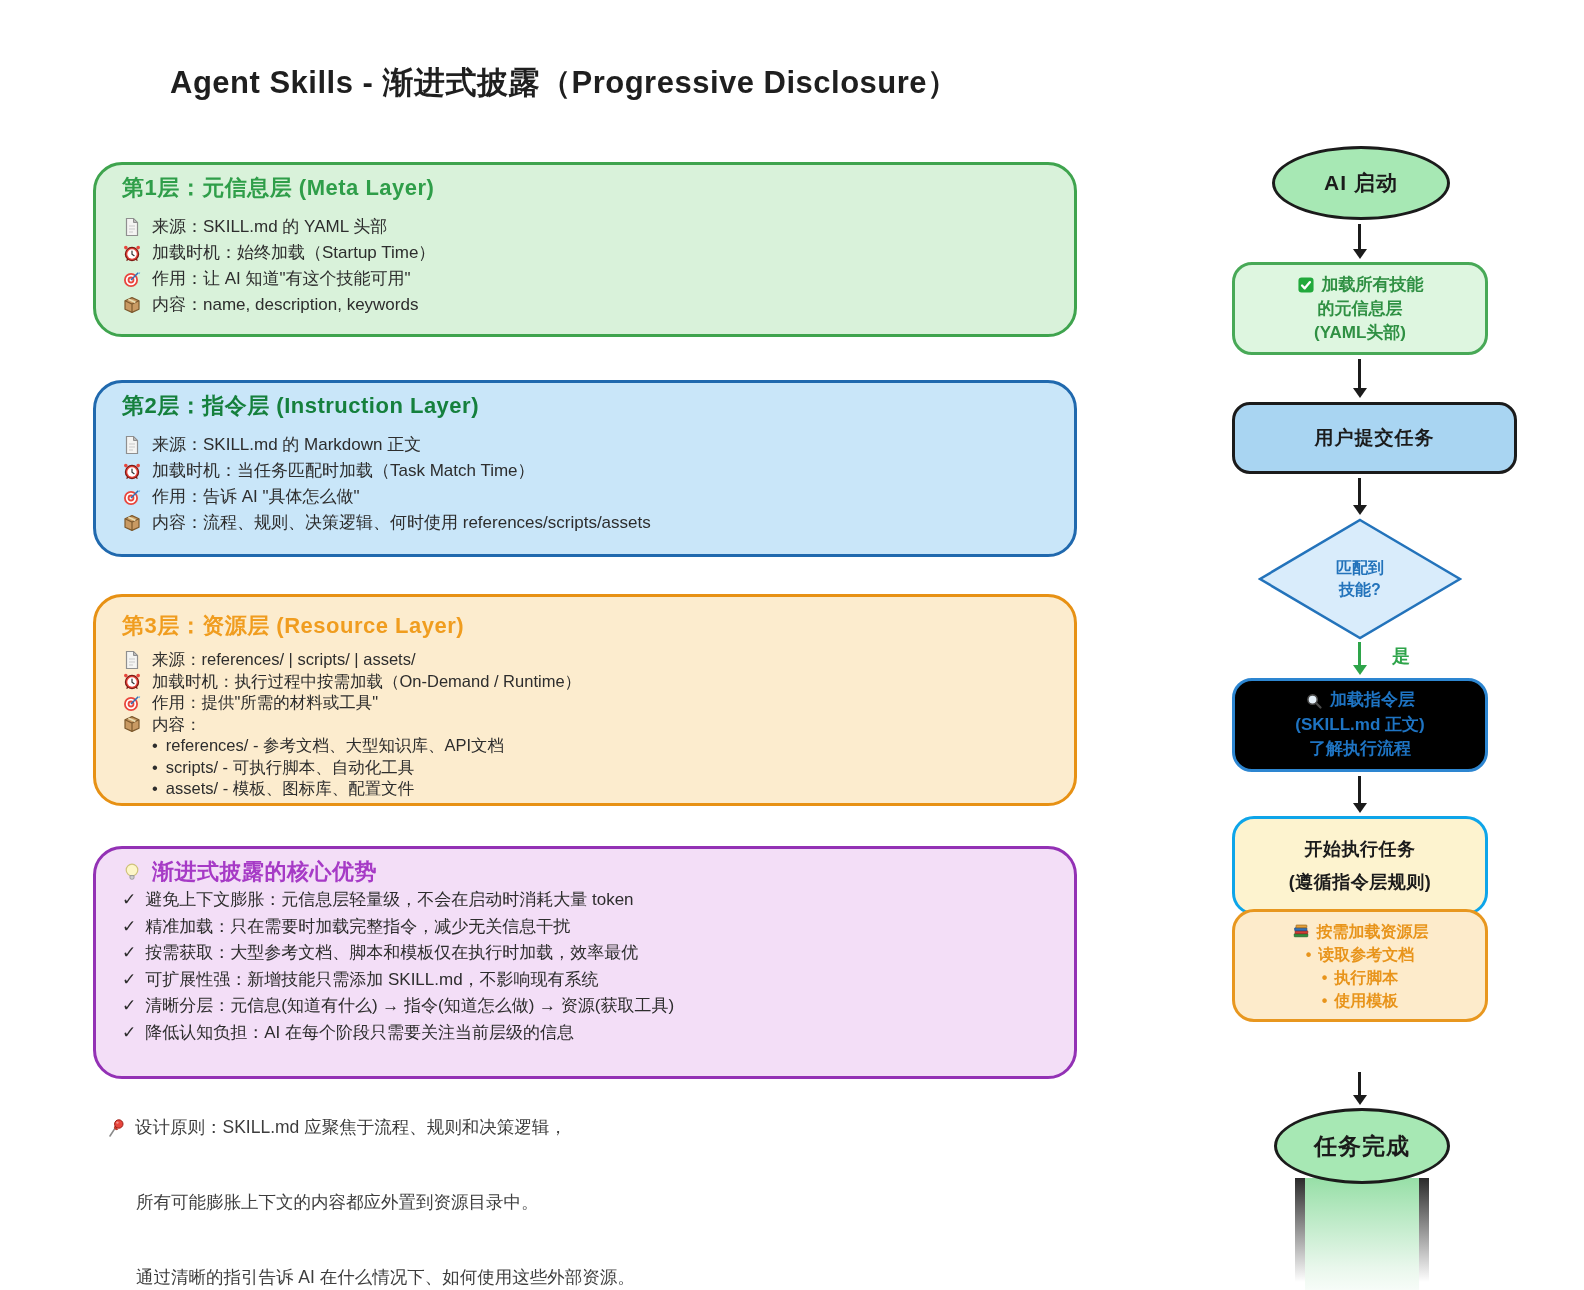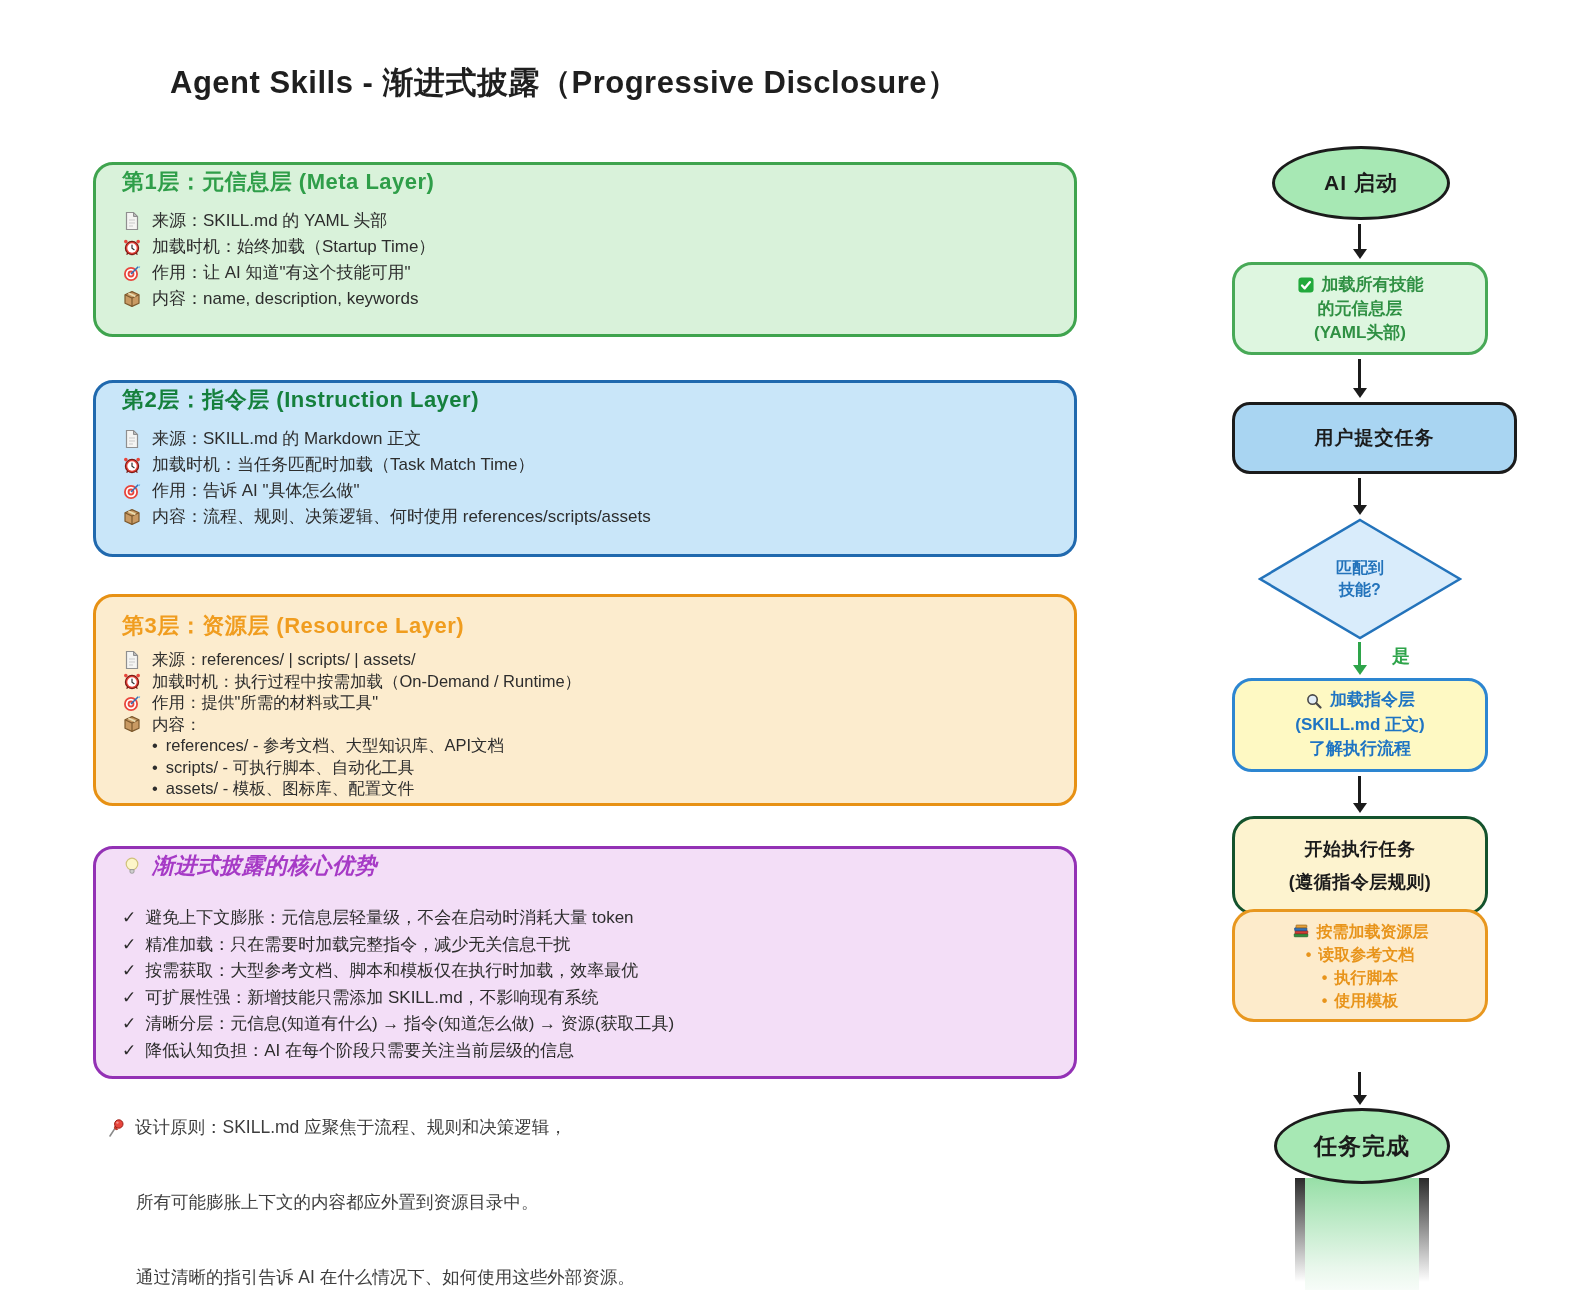--- a/index.html
+++ b/index.html
@@ -5,30 +5,30 @@
   html,body{margin:0;padding:0;background:#ffffff;}
   body{width:1584px;height:1290px;position:relative;overflow:hidden;
        font-family:"Liberation Sans","DejaVu Sans",sans-serif;color:#2d2d2d;}
   .canvas{position:absolute;inset:0;}
 
   .main-title{position:absolute;left:170px;top:62px;font-size:31px;font-weight:bold;
               color:#1f1f1f;letter-spacing:.5px;white-space:nowrap;}
 
   
   .layer{position:absolute;left:93px;width:984px;box-sizing:border-box;
-         border:3px solid;border-radius:20px;padding:2px 26px;}
+         border:3px solid;border-radius:29px;padding:8px 26px;}
   .layer-title{font-size:22px;font-weight:bold;margin-bottom:11px;letter-spacing:.5px;}
   .layer-meta{top:162px;height:175px;background:#d9f2da;border-color:#3fa44e;}
   .layer-meta .layer-title{color:#2f9e49;}
   .layer-instruction{top:380px;height:177px;background:#c9e6f9;border-color:#2069ae;}
   .layer-instruction .layer-title{color:#15803d;}
   .layer-resource{top:594px;height:212px;background:#fcecce;border-color:#e79114;padding-top:14px;}
   .layer-resource .layer-title{color:#f09d1f;margin-bottom:8px;}
   .layer-benefits{top:846px;height:233px;background:#f3def7;border-color:#9331b5;}
-  .layer-benefits .layer-title{color:#a63ac6;display:flex;align-items:center;gap:10px;margin-bottom:24px;font-style:italic;}
+  .layer-benefits .layer-title{color:#a63ac6;display:flex;align-items:center;gap:10px;margin-bottom:0;}
 
   .item-row{display:flex;align-items:center;gap:10px;font-size:17px;line-height:26px;color:#2d2d2d;}
   .layer-resource .item-row{line-height:21.5px;font-size:16.5px;}
   .sub-row{display:flex;align-items:center;gap:8px;font-size:16.5px;line-height:21.5px;
            padding-left:30px;color:#2d2d2d;}
   .benefit-row{display:flex;align-items:center;gap:9px;font-size:17px;line-height:26.5px;color:#2d2d2d;}
   .check-glyph{font-weight:bold;}
 
   .icon{width:20px;height:20px;flex:0 0 auto;display:inline-block;}
   .icon-sm{width:18px;height:18px;flex:0 0 auto;display:inline-block;vertical-align:-3px;}
@@ -45,25 +45,25 @@
            font-size:21px;font-weight:bold;color:#1b1b1b;letter-spacing:1px;}
   .node-start{left:1272px;top:146px;width:178px;height:74px;}
   .node-end{left:1274px;top:1108px;width:176px;height:76px;font-size:23px;}
 
   .node-meta{left:1232px;top:262px;width:256px;height:93px;background:#def6e0;
              border:3px solid #48a957;border-radius:20px;color:#2f9043;
              font-size:17px;font-weight:bold;line-height:24px;}
   .node-user{left:1232px;top:402px;width:285px;height:72px;background:#a9d5f2;
              border:3px solid #1b1b1b;border-radius:18px;color:#1b1b1b;
              font-size:19px;font-weight:bold;letter-spacing:1px;}
-  .node-instr{left:1232px;top:678px;width:256px;height:94px;background:#fef9c3;
+  .node-instr{left:1232px;top:678px;width:256px;height:94px;background:#000000;
               border:3.5px solid #2d86d1;border-radius:20px;color:#1e74c3;
               font-size:17px;font-weight:bold;line-height:24.5px;}
   .node-exec{left:1232px;top:816px;width:256px;height:99px;background:#fdf3cf;
-             border:3px solid #14532d;border-radius:22px;color:#1b1b1b;
+             border:3px solid #0ea5e9;border-radius:22px;color:#1b1b1b;
              font-size:18px;font-weight:bold;line-height:33px;letter-spacing:.5px;}
   .node-res{left:1232px;top:909px;width:256px;height:113px;background:#fdebcb;
             border:3px solid #e8971f;border-radius:22px;color:#e8941b;
             font-size:16px;font-weight:bold;line-height:23px;}
   .flow-line{display:flex;align-items:center;justify-content:flex-start;gap:7px;}
 
   .diamond-wrap{position:absolute;left:1258px;top:518px;width:204px;height:122px;}
   .diamond-wrap svg{position:absolute;inset:0;}
   .diamond-text{position:absolute;inset:0;display:flex;flex-direction:column;align-items:center;
                 justify-content:center;color:#2373bb;font-size:16px;font-weight:bold;line-height:22px;}

